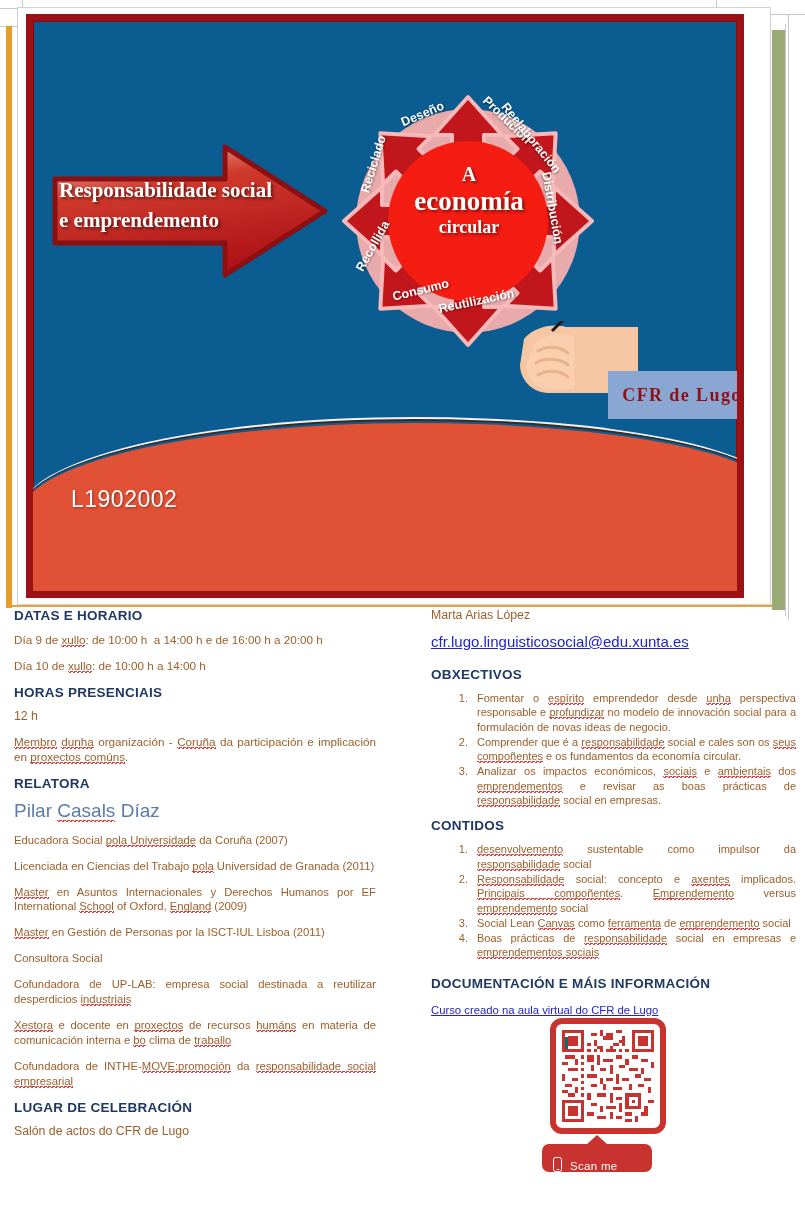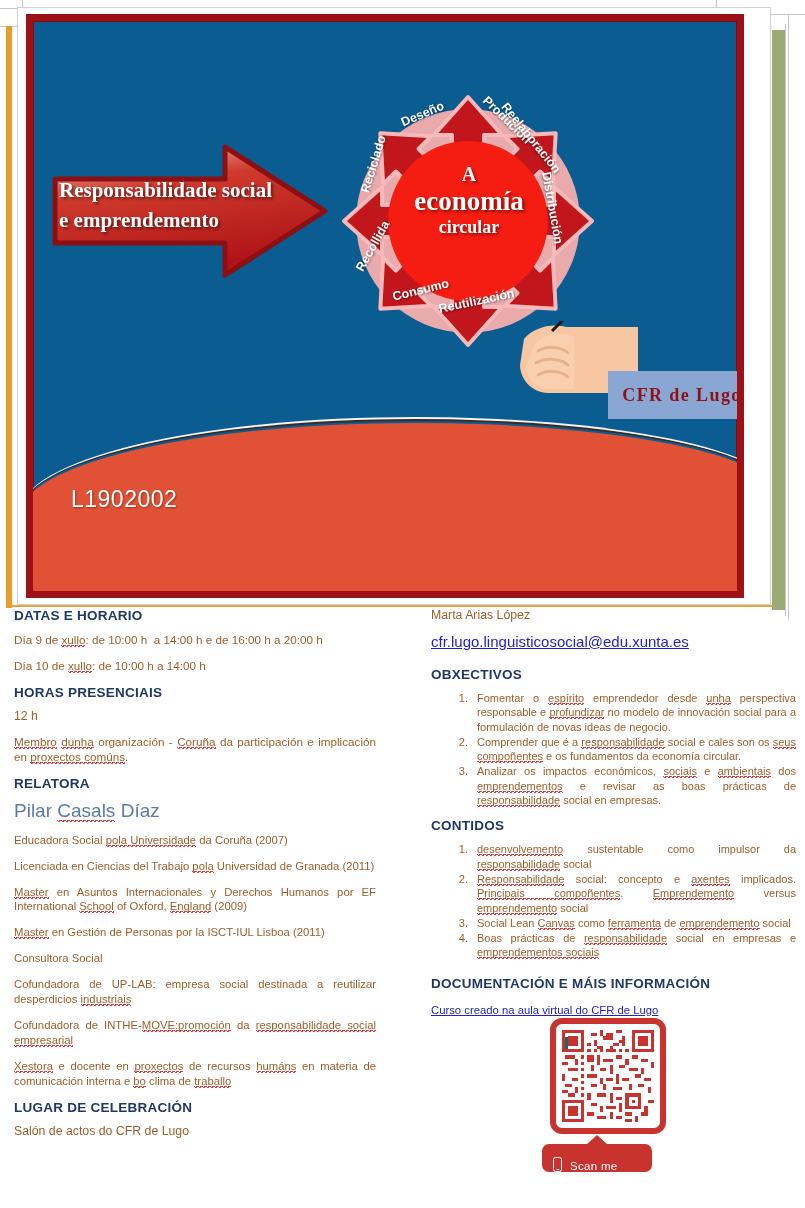--- a/index.html
+++ b/index.html
@@ -362,22 +362,22 @@
 
     <h3 class="sec">RELATORA</h3>
     <p class="name">Pilar <span class="sq">Casals</span> Díaz</p>
 
     <p class="body small">Educadora Social <span class="sq">pola Universidade</span> da Coruña (2007)</p>
     <p class="body small">Licenciada en Ciencias del Trabajo <span class="sq">pola</span> Universidad de Granada (2011)</p>
     <p class="body small"><span class="sq">Master</span> en Asuntos Internacionales y Derechos Humanos por EF International <span class="sq">School</span> of Oxford, <span class="sq">England</span> (2009)</p>
     <p class="body small"><span class="sq">Master</span> en Gestión de Personas por la ISCT-IUL Lisboa (2011)</p>
     <p class="body small">Consultora Social</p>
     <p class="body small">Cofundadora de UP-LAB: empresa social destinada a reutilizar desperdicios <span class="sq">industriais</span></p>
+    <p class="body small"><span class="sq">Xestora</span> e docente en <span class="sq">proxectos</span> de recursos <span class="sq">humáns</span> en materia de comunicación interna e <span class="sq">bo</span> clima de <span class="sq">traballo</span></p>
     <p class="body small">Cofundadora de INTHE-<span class="sq">MOVE:promoción</span> da <span class="sq">responsabilidade social empresarial</span></p>
-    <p class="body small"><span class="sq">Xestora</span> e docente en <span class="sq">proxectos</span> de recursos <span class="sq">humáns</span> en materia de comunicación interna e <span class="sq">bo</span> clima de <span class="sq">traballo</span></p>
 
     <h3 class="sec">LUGAR DE CELEBRACIÓN</h3>
     <p class="plain">Salón de actos do CFR de Lugo</p>
   </div>
 
   <div class="col-r">
 
     <p class="plain">Marta Arias López</p>
     <a class="link" href="#">cfr.lugo.linguisticosocial@edu.xunta.es</a>
 

